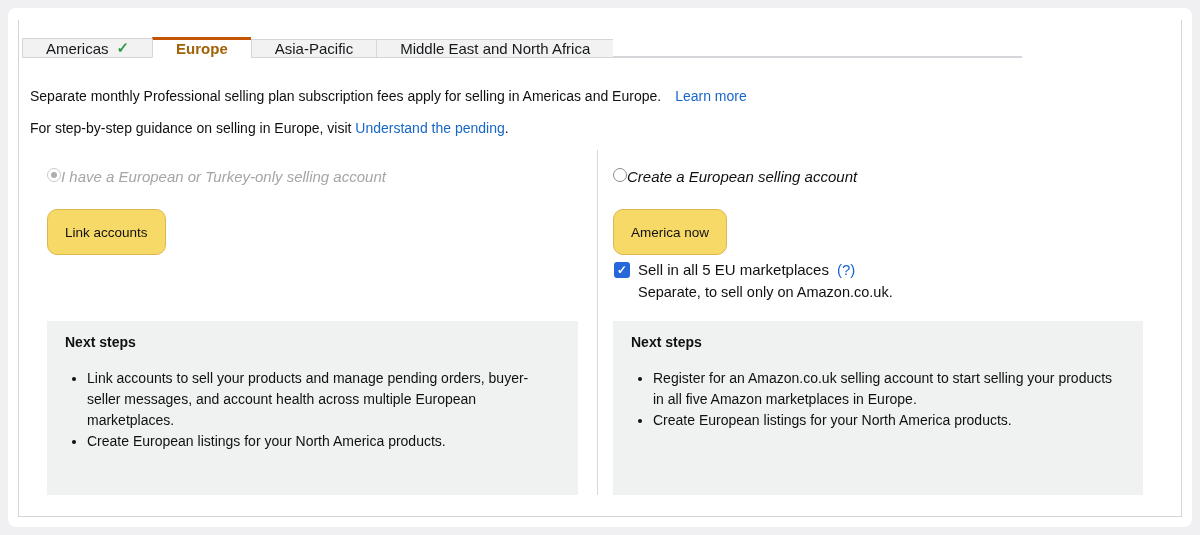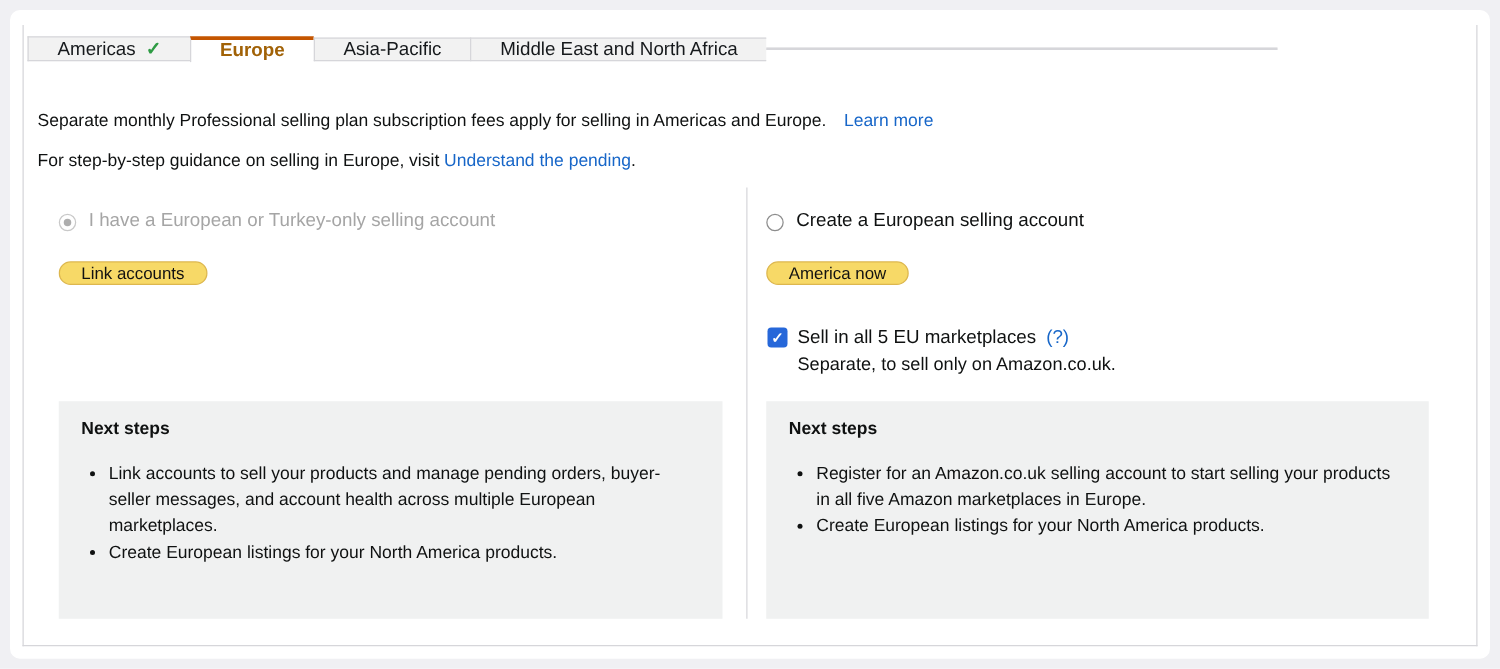--- a/index.html
+++ b/index.html
@@ -17,21 +17,21 @@
   }
   
   .content-box{
     position:absolute;left:10px;top:12px;width:1164px;height:497px;
     border:1px solid #d6d6da;border-top:none;background:#ffffff;
     box-sizing:border-box;
   }
   
   .tabs{
     position:absolute;left:14px;top:12px;width:1000px;height:38px;
-    display:flex;align-items:center;z-index:3;font-size:15px;
+    display:flex;align-items:flex-end;z-index:3;font-size:15px;
   }
   .tab{
     display:flex;align-items:center;gap:8px;
     padding:0 23px;
     background:#f2f2f2;
     border-top:1px solid #d6d6da;border-left:1px solid #d6d6da;
     border-bottom:1px solid #d6d6da;
     box-sizing:border-box;color:#16191c;cursor:pointer;white-space:nowrap;
   }
   .tab.active{
@@ -48,36 +48,36 @@
   }
   .check{color:#2e9b44;font-weight:bold;font-size:15px;}
   
   .intro1{position:absolute;left:22px;top:80px;font-size:14px;z-index:2;}
   .intro2{position:absolute;left:22px;top:112px;font-size:14px;z-index:2;}
   .link{color:#1766c8;text-decoration:none;cursor:pointer;}
   .gap-link{margin-left:14px;}
   
   .divider{position:absolute;left:589px;top:142px;width:1px;height:345px;background:#d8d8db;z-index:2;}
   
-  .radio-row{position:absolute;display:flex;align-items:flex-end;gap:10px;font-size:15px;z-index:2;}
+  .radio-row{position:absolute;display:flex;align-items:flex-start;font-size:15px;z-index:2;font-style:italic;}
   .radio-left{left:39px;top:160px;color:#a5a5a5;}
   .radio-right{left:605px;top:160px;color:#0f1111;}
   .radio{
     width:14px;height:14px;border-radius:50%;box-sizing:border-box;
     background:#ffffff;flex:0 0 auto;position:relative;
   }
   .radio.disabled-selected{border:1px solid #c9c9c9;}
   .radio.disabled-selected::after{
     content:"";position:absolute;left:3px;top:3px;width:6px;height:6px;
     border-radius:50%;background:#aeaeae;
   }
   .radio.empty{border:1px solid #8d8d8d;}
   
   .ybtn{
-    position:absolute;height:19px;padding:0 17px;z-index:2;
+    position:absolute;height:46px;padding:0 17px;z-index:2;
     background:#f7d967;border:1px solid #ddb74e;border-radius:10px;
     font-family:"Liberation Sans", sans-serif;font-size:13.5px;color:#111111;
     cursor:pointer;
   }
   .btn-left{left:39px;top:201px;}
   .btn-right{left:605px;top:201px;}
   
   .checkbox-row{position:absolute;left:606px;top:253px;display:flex;align-items:center;gap:8px;font-size:15px;z-index:2;}
   .checkbox{
     width:16px;height:16px;border-radius:3px;background:#2667d9;

